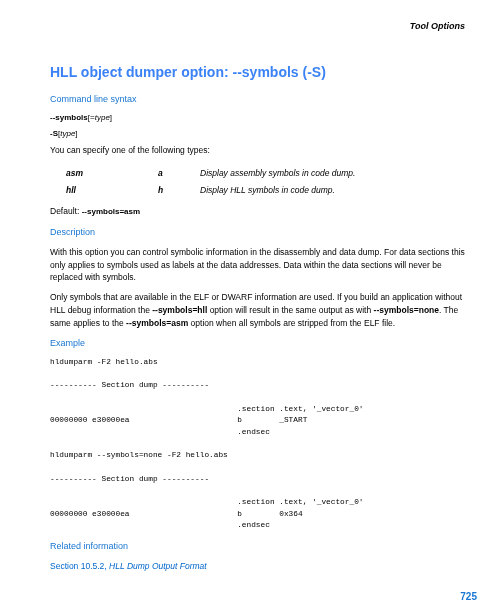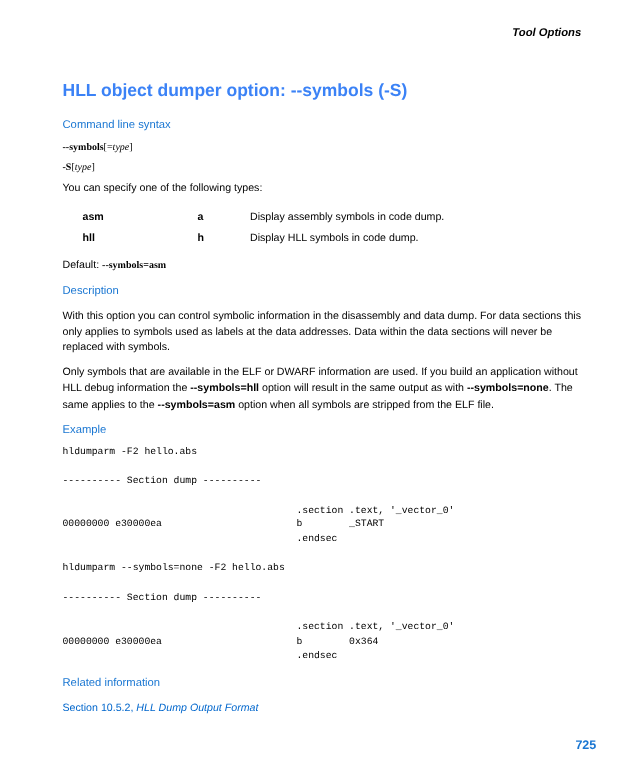--- a/index.html
+++ b/index.html
@@ -27,27 +27,27 @@
       margin-bottom: 10px;
     }
     h2 {
       color: #1976d2;
       font-size: 9px;
       font-weight: normal;
       margin-bottom: 6px;
       margin-top: 8px;
     }
     .mono {
-      font-family: Liberation Serif, serif;
+      font-family: Liberation Sans, sans-serif;
       font-size: 8px;
     }
     .syntax-line { margin-bottom: 4px; }
     .italic { font-style: italic; }
     p { margin-bottom: 7px; font-size: 8.5px; }
-    table { margin: 6px 0 6px 14px; }
+    table { margin: 6px 0 6px 14px; font-style: italic; }
     td { padding: 1px 0; font-size: 8.5px; }
     td.col1 { width: 90px; font-weight: bold; }
     td.col2 { width: 40px; font-weight: bold; }
     pre {
       font-family: 'Courier New', monospace;
       font-size: 7.8px;
       line-height: 1.5;
       white-space: pre;
       margin-bottom: 6px;
     }

